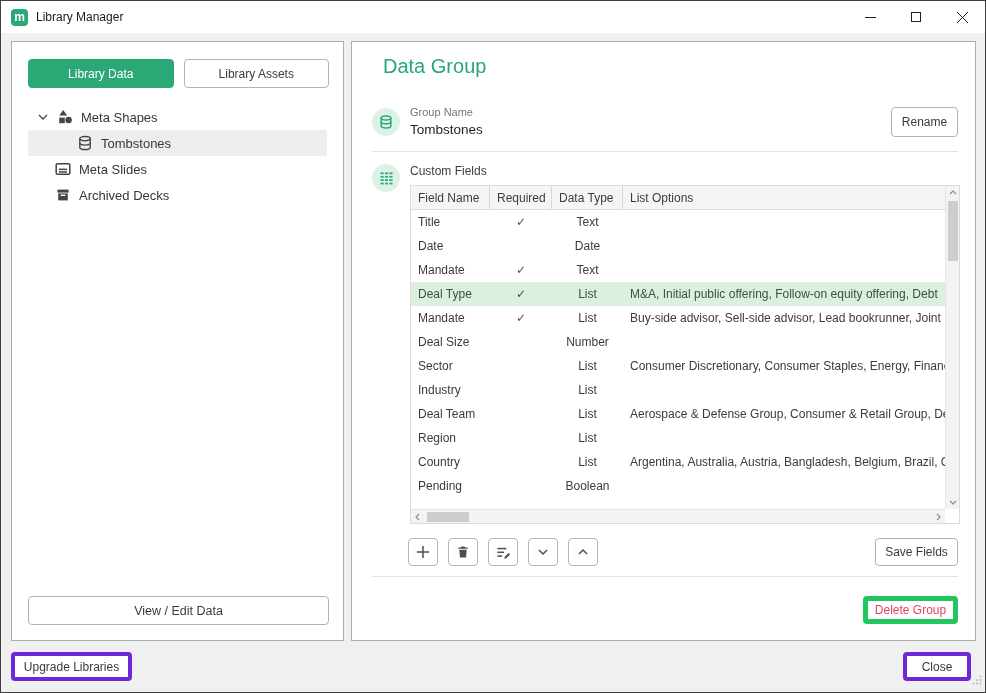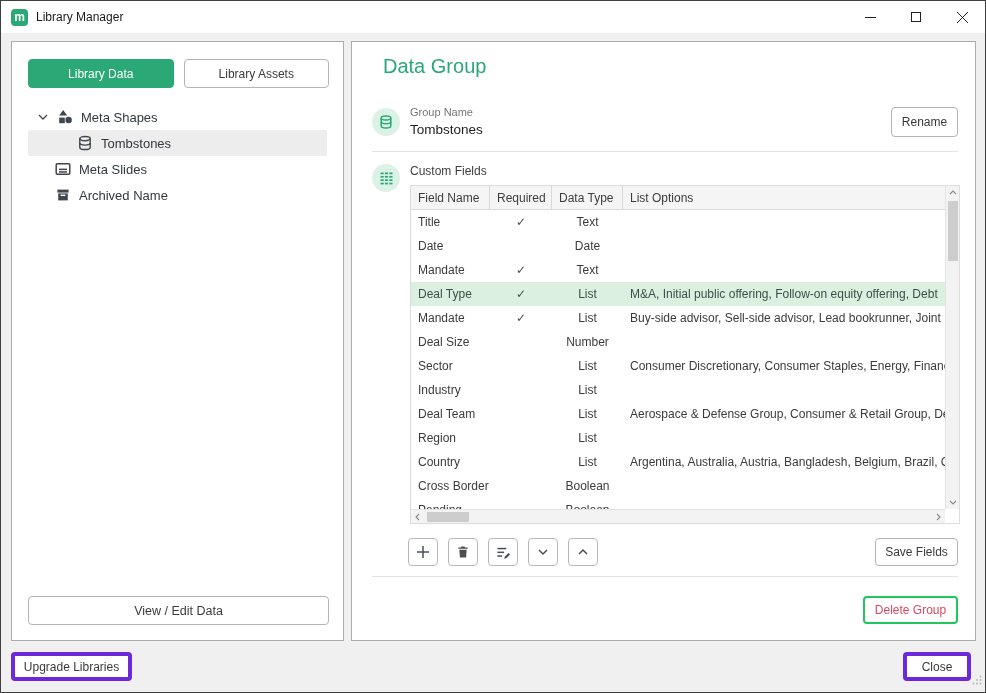--- a/index.html
+++ b/index.html
@@ -69,21 +69,21 @@
   .sb-arrow { width:14px; height:14px; display:flex; align-items:center; justify-content:center; }
   .v-thumb { position:absolute; top:15px; left:2px; width:10px; height:60px; background:#cdcdcd; }
   .v-down { position:absolute; bottom:0; left:0; }
   .h-thumb { width:42px; height:10px; background:#cdcdcd; margin-left:2px; }
   .h-right { margin-left:auto; }
 
   
   .tool-row { position:absolute; left:56px; top:496px; right:17px; height:28px; }
   .tool-btn { position:absolute; top:0; width:30px; height:28px; background:#fff; border:1px solid #b7b7b7; border-radius:4px; display:flex; align-items:center; justify-content:center; }
   .save-btn { position:absolute; right:0; top:0; width:83px; height:28px; }
-  .delete-btn { position:absolute; right:17px; top:554px; width:95px; height:28px; background:#fff; border:2px solid #22c55e; border-radius:4px; color:#d9485f; font-size:12px; display:flex; align-items:center; justify-content:center; }
+  .delete-btn { position:absolute; right:17px; top:554px; width:95px; height:28px; background:#fff; border:5px solid #22c55e; border-radius:4px; color:#d9485f; font-size:12px; display:flex; align-items:center; justify-content:center; }
 
   
   .footer-btn { position:absolute; height:29px; background:#fff; border:4px solid #6d28d9; border-radius:4px; font-size:12px; color:#3a3a3a; display:flex; align-items:center; justify-content:center; }
   .upgrade-btn { left:10px; bottom:11px; width:121px; }
   .close-btn { right:14px; bottom:11px; width:68px; }
   .grip { position:absolute; right:3px; bottom:3px; }
 </style>
 </head>
 <body>
 
@@ -154,21 +154,21 @@
         <span class="lbl">Meta Slides</span>
       </div>
       <div class="tree-item row-top">
         <span class="glyph">
           <svg width="16" height="16" viewBox="0 0 16 16">
               <path d="M2.4 2.6 h11.2 v3 H2.4 Z" fill="#3f464d"></path>
               <path d="M3.2 6.4 h9.6 v7 H3.2 Z" fill="#3f464d"></path>
               <rect x="5.6" y="7.6" width="4.8" height="1.4" fill="#ffffff"></rect>
             </svg>
         </span>
-        <span class="lbl">Archived Name</span>
+        <span class="lbl">Archived Decks</span>
       </div>
     </div>
 
     <div class="wide-btn">View / Edit Data</div>
   </div>
 
   <div class="panel right-panel">
     <div class="dg-heading">Data Group</div>
 
     <div class="circle-icon grp-icon">
@@ -268,26 +268,20 @@
             <div class="td c-req"></div>
             <div class="td c-type">List</div>
           </div>
           <div class="trow">
             <div class="td c-name">Country</div>
             <div class="td c-req"></div>
             <div class="td c-type">List</div>
             <div class="td c-opts">Argentina, Australia, Austria, Bangladesh, Belgium, Brazil, Ca</div>
           </div>
           <div class="trow">
-            <div class="td c-name">Cross Border</div>
-            <div class="td c-req"></div>
-            <div class="td c-type">Boolean</div>
-            <div class="td c-opts"></div>
-          </div>
-          <div class="trow">
             <div class="td c-name">Pending</div>
             <div class="td c-req"></div>
             <div class="td c-type">Boolean</div>
             <div class="td c-opts"></div>
           </div>
         </div>
 
       <div class="vscroll">
         <div class="sb-arrow">
           <svg width="8" height="8" viewBox="0 0 8 8">

